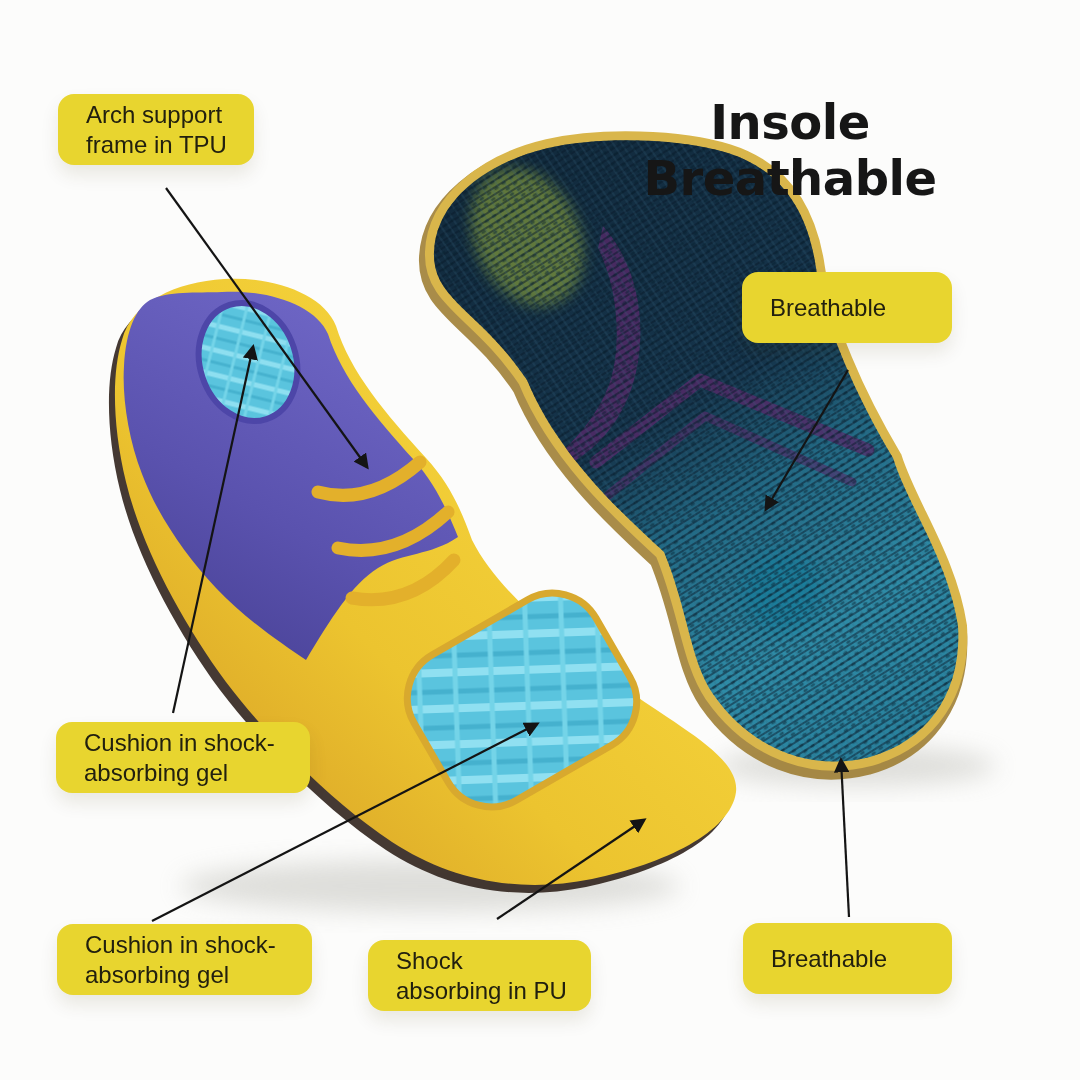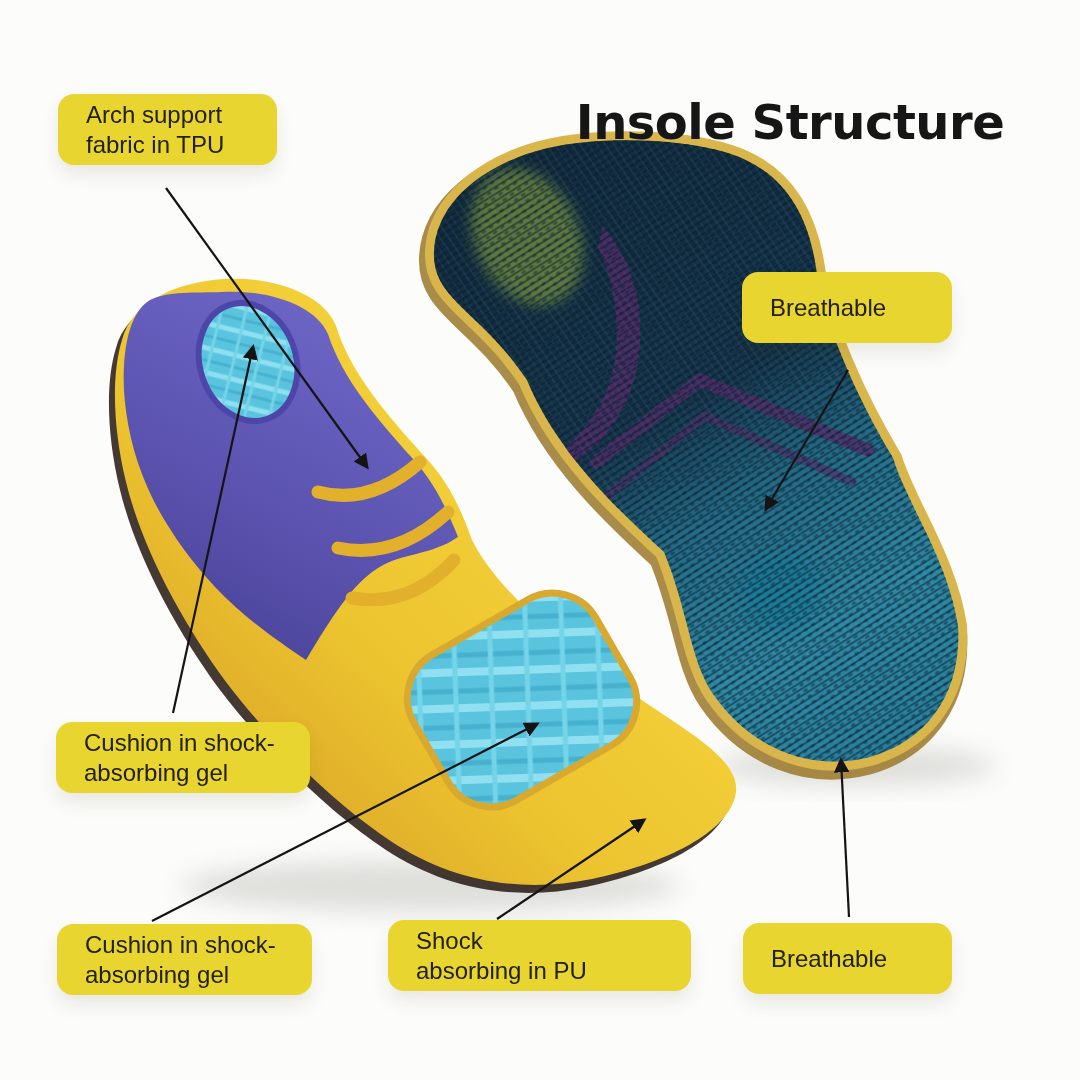--- a/index.html
+++ b/index.html
@@ -162,42 +162,42 @@
     <g stroke="#141414" stroke-width="2.2" fill="none">
       <path d="M166,188 L367,467" marker-end="url(#ah)"></path>
       <path d="M173,713 L253,347" marker-end="url(#ah)"></path>
       <path d="M152,921 L537,724" marker-end="url(#ah)"></path>
       <path d="M497,919 L644,820" marker-end="url(#ah)"></path>
       <path d="M848,370 L766,509" marker-end="url(#ah)"></path>
       <path d="M849,917 L841,760" marker-end="url(#ah)"></path>
     </g>
   </svg>
 
-  <div class="page-title">Insole Structure</div>
-
-  <div class="tag" style="left:58px;top:94px;width:219px;">
+  <div class="page-title">Insole Breathable</div>
+
+  <div class="tag" style="left:58px;top:94px;width:196px;">
     <span>Arch support</span>
-    <span>fabric in TPU</span>
+    <span>frame in TPU</span>
   </div>
 
   <div class="tag" style="left:742px;top:272px;width:210px;">
     <span>Breathable</span>
   </div>
 
   <div class="tag" style="left:56px;top:722px;width:254px;">
     <span>Cushion in shock-</span>
     <span>absorbing gel</span>
   </div>
 
   <div class="tag" style="left:57px;top:924px;width:255px;">
     <span>Cushion in shock-</span>
     <span>absorbing gel</span>
   </div>
 
-  <div class="tag" style="left:368px;top:920px;width:303px;margin-left:20px;">
+  <div class="tag" style="left:368px;top:940px;width:223px;">
     <span>Shock</span>
     <span>absorbing in PU</span>
   </div>
 
   <div class="tag" style="left:743px;top:923px;width:209px;">
     <span>Breathable</span>
   </div>
 
 </div>
 

